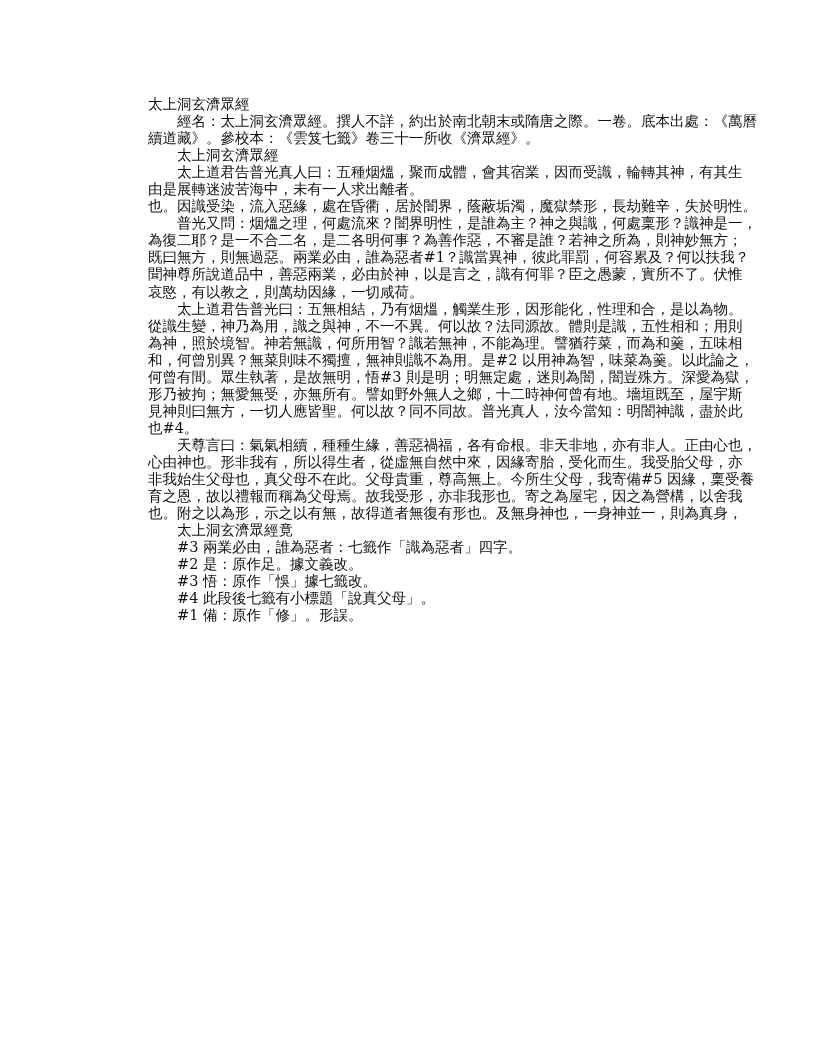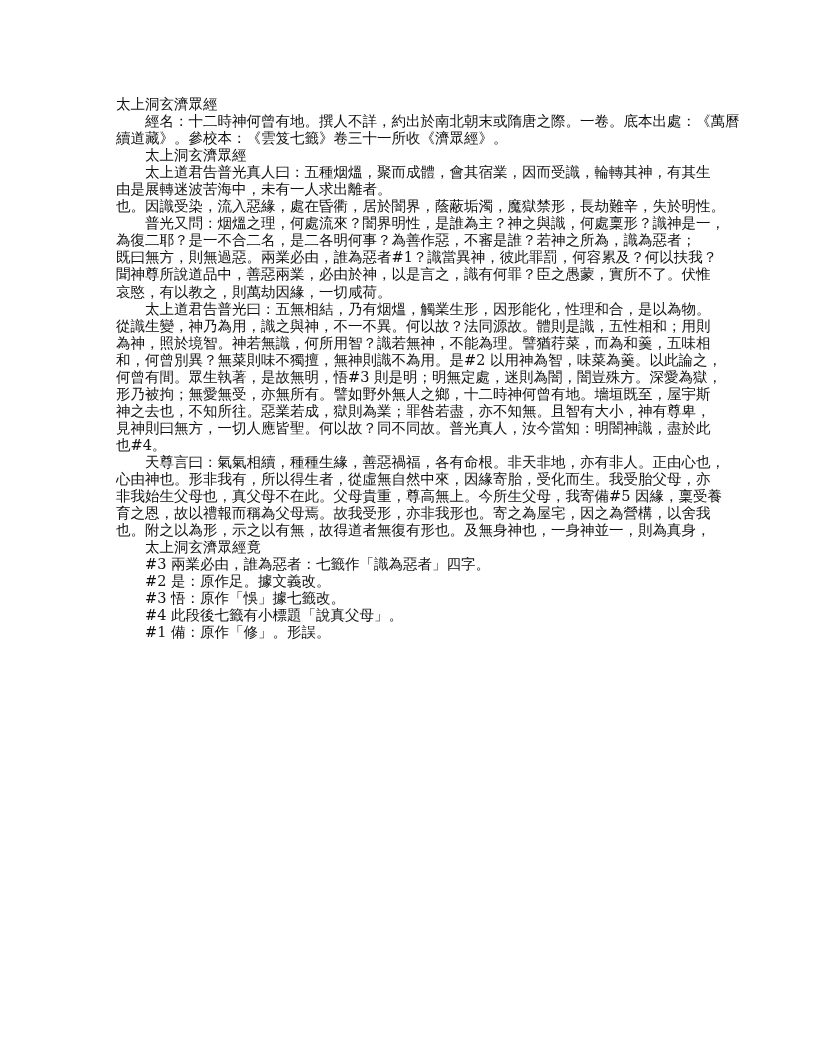--- a/index.html
+++ b/index.html
@@ -20,56 +20,56 @@
       left: 116px;
       top: 96px;
       width: 590px;
     }
     .line {
       font-size: 14.5px;
       line-height: 17.06px;
       height: 17.06px;
       white-space: nowrap;
       letter-spacing: 0px;
+      margin-left: 32px;
     }
     .indent { padding-left: 29px; }
   </style>
 </head>
 <body>
 
 <div class="page">
   <div class="line">太上洞玄濟眾經</div>
 
-  <div class="line indent">經名：十二時神何曾有地。撰人不詳，約出於南北朝末或隋唐之際。一卷。底本出處：《萬曆</div>
+  <div class="line indent">經名：太上洞玄濟眾經。撰人不詳，約出於南北朝末或隋唐之際。一卷。底本出處：《萬曆</div>
   <div class="line">續道藏》。參校本：《雲笈七籤》卷三十一所收《濟眾經》。</div>
 
   <div class="line indent">太上洞玄濟眾經</div>
 
   <div>
     <div class="line indent">太上道君告普光真人曰：五種烟熅，聚而成體，會其宿業，因而受識，輪轉其神，有其生</div>
     <div class="line">由是展轉迷波苦海中，未有一人求出離者。</div>
     <div class="line">也。因識受染，流入惡緣，處在昏衢，居於闇界，蔭蔽垢濁，魔獄禁形，長劫難辛，失於明性。</div>
   </div>
 
   <div>
     <div class="line indent">普光又問：烟熅之理，何處流來？闇界明性，是誰為主？神之與識，何處稟形？識神是一，</div>
-    <div class="line">為復二耶？是一不合二名，是二各明何事？為善作惡，不審是誰？若神之所為，識為惡者；</div>
+    <div class="line">為復二耶？是一不合二名，是二各明何事？為善作惡，不審是誰？若神之所為，則神妙無方；</div>
     <div class="line">既曰無方，則無過惡。兩業必由，誰為惡者#1？識當異神，彼此罪罰，何容累及？何以扶我？</div>
     <div class="line">聞神尊所說道品中，善惡兩業，必由於神，以是言之，識有何罪？臣之愚蒙，實所不了。伏惟</div>
     <div class="line">哀愍，有以教之，則萬劫因緣，一切咸荷。</div>
   </div>
 
   <div>
     <div class="line indent">太上道君告普光曰：五無相結，乃有烟熅，觸業生形，因形能化，性理和合，是以為物。</div>
     <div class="line">從識生變，神乃為用，識之與神，不一不異。何以故？法同源故。體則是識，五性相和；用則</div>
     <div class="line">為神，照於境智。神若無識，何所用智？識若無神，不能為理。譬猶荇菜，而為和羹，五味相</div>
     <div class="line">和，何曾別異？無菜則味不獨擅，無神則識不為用。是#2 以用神為智，味菜為羹。以此論之，</div>
     <div class="line">何曾有間。眾生執著，是故無明，悟#3 則是明；明無定處，迷則為闇，闇豈殊方。深愛為獄，</div>
     <div class="line">形乃被拘；無愛無受，亦無所有。譬如野外無人之鄉，十二時神何曾有地。墻垣既至，屋宇斯</div>
-    <div class="line">神之去也，不知所往。惡業若成，獄則為業；罪咎若盡，亦不知無。且智有大小，神有尊卑，</div>
     <div class="line">見神則曰無方，一切人應皆聖。何以故？同不同故。普光真人，汝今當知：明闇神識，盡於此</div>
     <div class="line">也#4。</div>
   </div>
 
   <div>
     <div class="line indent">天尊言曰：氣氣相續，種種生緣，善惡禍福，各有命根。非天非地，亦有非人。正由心也，</div>
     <div class="line">心由神也。形非我有，所以得生者，從虛無自然中來，因緣寄胎，受化而生。我受胎父母，亦</div>
     <div class="line">非我始生父母也，真父母不在此。父母貴重，尊高無上。今所生父母，我寄備#5 因緣，稟受養</div>
     <div class="line">育之恩，故以禮報而稱為父母焉。故我受形，亦非我形也。寄之為屋宅，因之為營構，以舍我</div>
     <div class="line">也。附之以為形，示之以有無，故得道者無復有形也。及無身神也，一身神並一，則為真身，</div>

